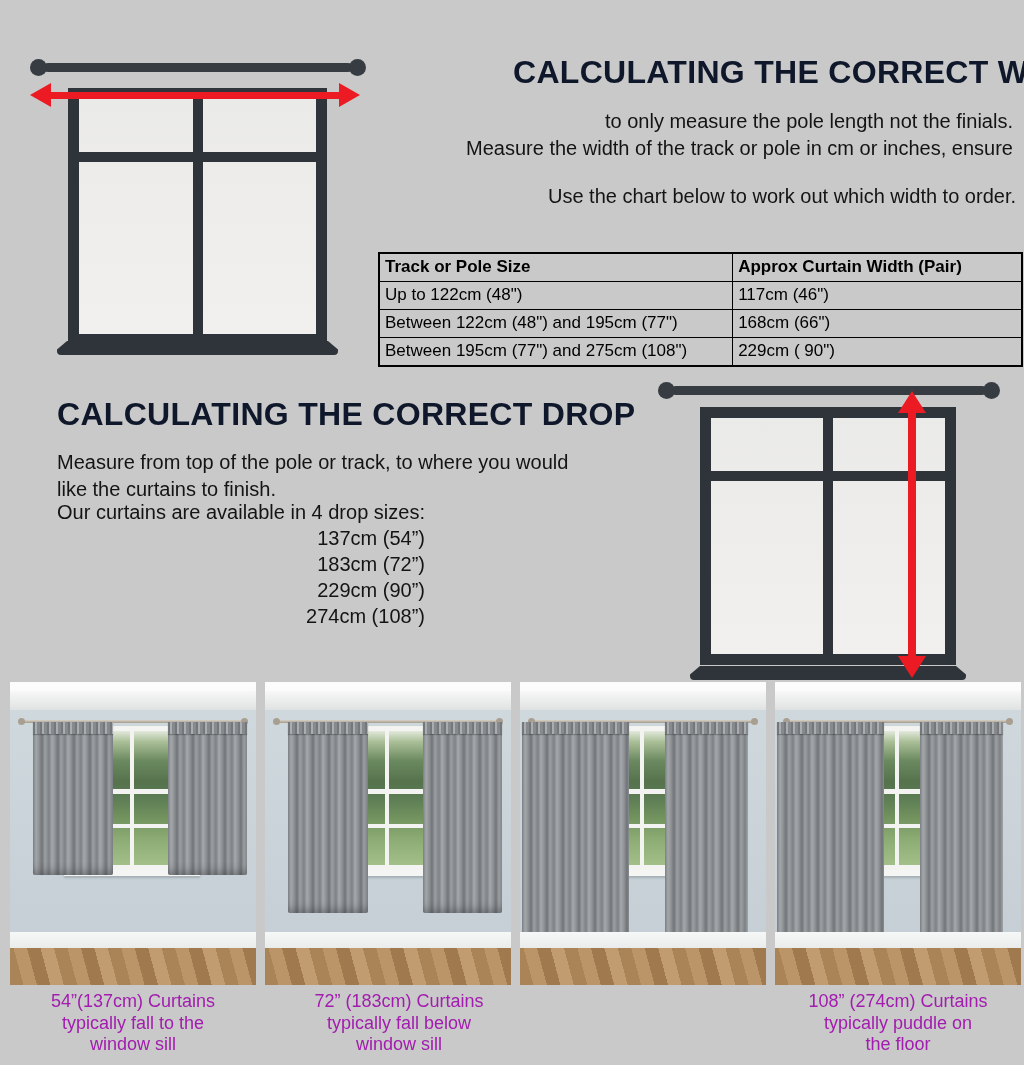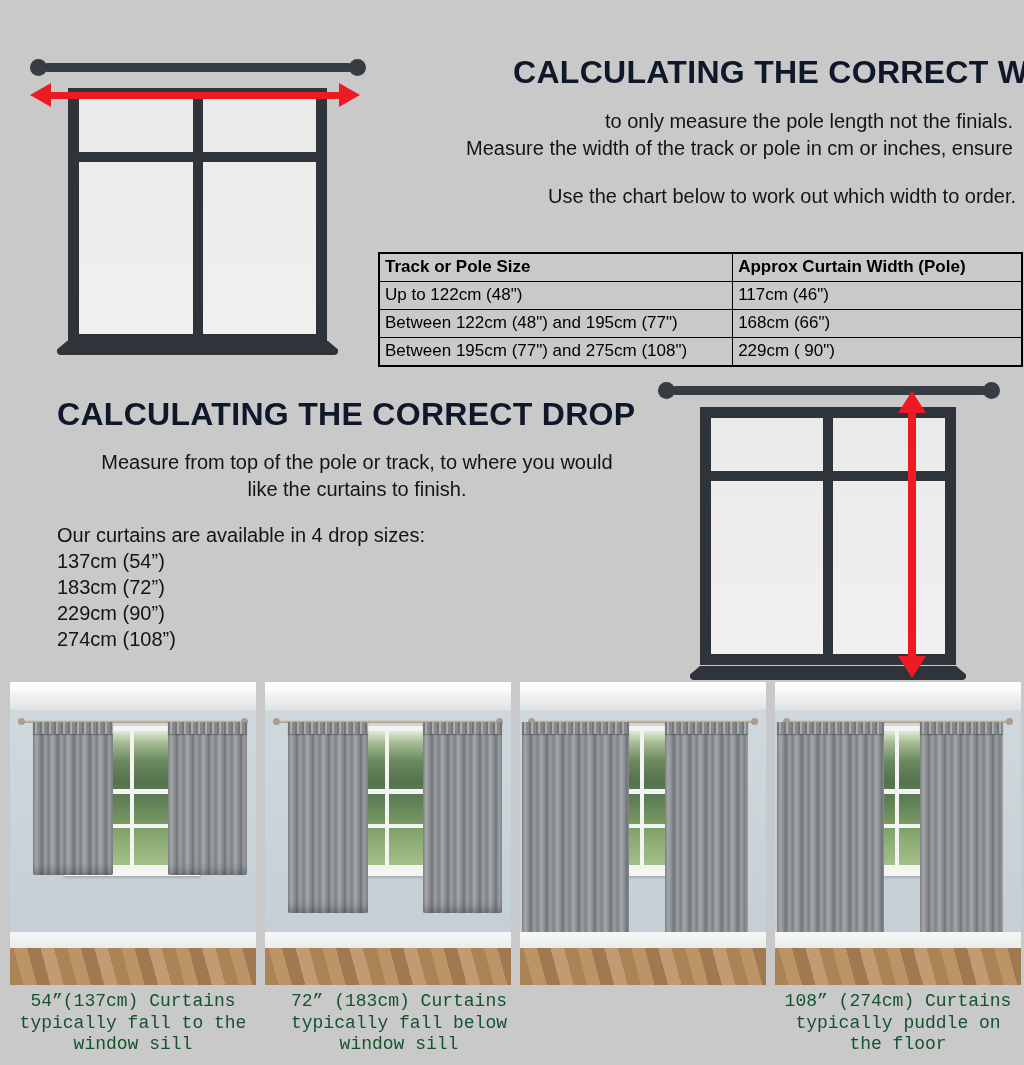--- a/index.html
+++ b/index.html
@@ -25,21 +25,21 @@
   .arrow-h .head-r{position:absolute;right:0;top:0;width:0;height:0;
     border-top:12px solid transparent;border-bottom:12px solid transparent;border-left:21px solid #ec1b23;}
   .arrow-v{position:absolute;left:898px;top:391px;width:28px;height:287px;z-index:6;}
   .arrow-v .shaft{position:absolute;top:15px;bottom:15px;left:10px;width:8px;background:#ec1b23;}
   .arrow-v .head-t{position:absolute;top:0;left:0;width:0;height:0;
     border-left:14px solid transparent;border-right:14px solid transparent;border-bottom:22px solid #ec1b23;}
   .arrow-v .head-b{position:absolute;bottom:0;left:0;width:0;height:0;
     border-left:14px solid transparent;border-right:14px solid transparent;border-top:22px solid #ec1b23;}
   
   .h-title{position:absolute;font-size:32px;font-weight:bold;letter-spacing:.3px;white-space:nowrap;color:#0f172a;}
-  .para{position:absolute;font-size:20px;line-height:27px;color:#141414;text-align:center;}
+  .para{position:absolute;font-size:20px;line-height:27px;color:#141414;}
   .para.right{text-align:right;}
   .list{position:absolute;font-size:20px;line-height:26px;color:#141414;}
   
   .chart{position:absolute;left:378px;top:252px;width:645px;border-collapse:collapse;
     font-size:17px;color:#000;}
   .chart th,.chart td{border:1px solid #000;text-align:left;padding:1px 5px 2px 5px;height:24px;white-space:nowrap;margin-left:16px;}
   .chart table, .chart{border:2px solid #000;}
   .chart th{font-weight:bold;}
   .chart .c1{width:55%;}
   
@@ -79,21 +79,21 @@
   .d1 .curtain.cr,.d2 .curtain.cr{left:158px;width:79px;}
   .d3 .curtain.cl,.d4 .curtain.cl{left:2px;width:107px;}
   .d3 .curtain.cr,.d4 .curtain.cr{left:145px;width:83px;}
   .d1 .curtain{height:153px;}
   .d2 .curtain{height:191px;}
   .d3 .curtain{height:228px;}
   .d4 .curtain{height:247px;}
   .d4 .curtain::after{content:"";position:absolute;left:-4px;right:-4px;bottom:-3px;height:14px;border-radius:7px;
     background:repeating-linear-gradient(85deg,#82858a 0,#82858a 5px,#9da0a3 5px,#9da0a3 10px,#8b8e92 10px,#8b8e92 15px);
     box-shadow:0 1px 2px rgba(40,44,48,.4);}
-  .caption{position:absolute;top:991px;width:266px;text-align:center;font-size:18px;line-height:21.5px;color:#14532d;font-family:Liberation Mono, monospace;}
+  .caption{position:absolute;top:991px;width:266px;text-align:center;font-size:18px;line-height:21.5px;color:#a21caf;}
 </style>
 </head>
 <body>
 
 <div class="canvas">
 
   <div>
     <div class="pole" style="left:44px;top:63px;width:308px;">
       <span class="finial fl"></span>
       <span class="finial fr"></span>
@@ -114,21 +114,21 @@
   <div class="para right" style="right:11px;top:108px;width:660px;">
     <div>to only measure the pole length not the finials.</div>
     <div>Measure the width of the track or pole in cm or inches, ensure</div>
   </div>
   <div class="para right" style="right:8px;top:183px;width:660px;">Use the chart below to work out which width to order.</div>
 
   <table class="chart">
     <tbody>
         <tr>
       <th class="c1">Track or Pole Size</th>
-      <th>Approx Curtain Width (Pole)</th>
+      <th>Approx Curtain Width (Pair)</th>
     </tr>
     <tr>
       <td>Up to 122cm (48")</td>
       <td>117cm (46")</td>
     </tr>
     <tr>
       <td>Between 122cm (48") and 195cm (77")</td>
       <td>168cm (66")</td>
     </tr>
     <tr>
@@ -136,21 +136,21 @@
       <td>229cm ( 90")</td>
     </tr>
   </tbody>
     </table>
 
   <div class="h-title" style="left:57px;top:396px;">CALCULATING THE CORRECT DROP</div>
   <div class="para" style="left:57px;top:449px;width:600px;">
     <div>Measure from top of the pole or track, to where you would</div>
     <div>like the curtains to finish.</div>
   </div>
-  <div class="list" style="left:57px;top:522px;">
+  <div class="list" style="left:57px;top:499px;text-align:right;">
     <div>Our curtains are available in 4 drop sizes:</div>
     <div>137cm (54”)</div>
     <div>183cm (72”)</div>
     <div>229cm (90”)</div>
     <div>274cm (108”)</div>
   </div>
 
   <div>
     <div class="pole" style="left:672px;top:386px;width:314px;">
       <span class="finial fl"></span>

